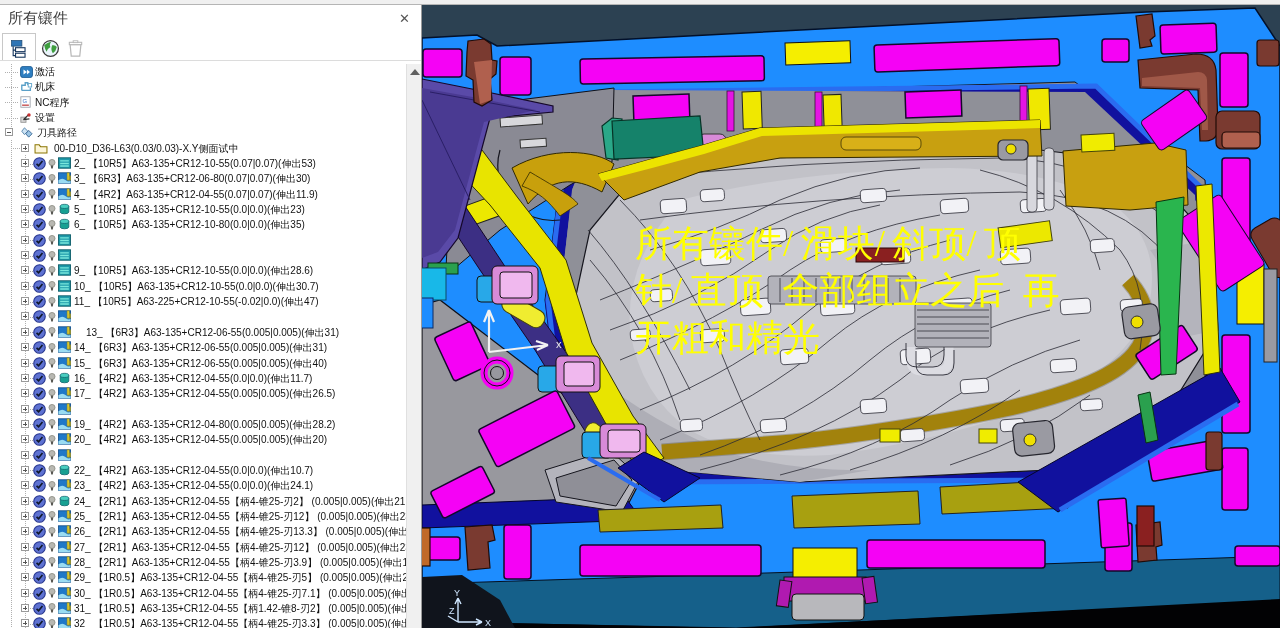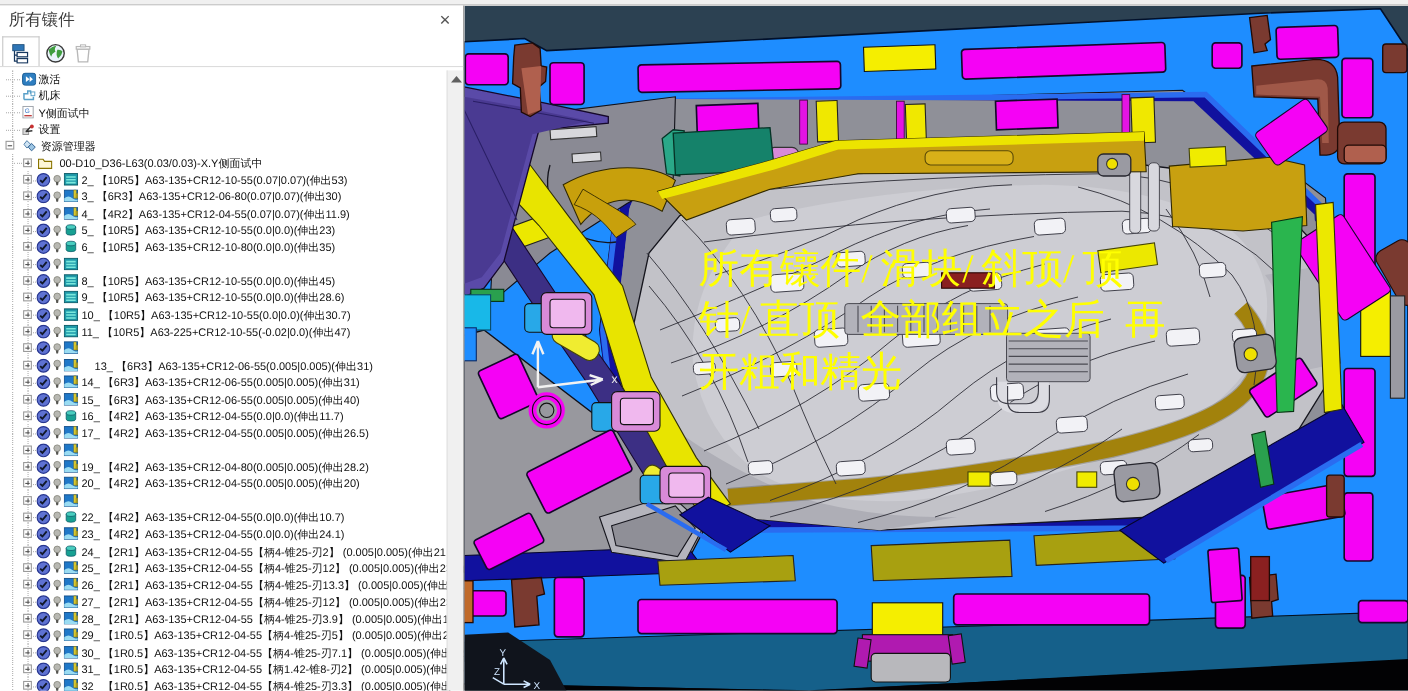--- a/index.html
+++ b/index.html
@@ -286,37 +286,37 @@
       <path d="M2 11 L2 5 L6 5 L6 2 L9 2 L9 5 M2 11 L12 11 L12 8" fill="none" stroke="#5aa0c8" stroke-width="1.6"></path>
       <rect x="9.5" y="3" width="4" height="4" fill="#fff" stroke="#5aa0c8"></rect>
     </svg>
 <span class="t" style="left:35px;top:75.3px">机床</span>
 <span class="hstub" style="left:5px;top:97.2px;width:14px"></span>
 <svg class="abs" style="left:20px;top:91.2px" width="11" height="12" viewBox="0 0 13 14">
       <rect x="1" y="0.8" width="11" height="12.4" fill="#fff" stroke="#9aa0a8"></rect>
       <text x="3" y="8" font-size="7" fill="#3c78c8" font-family="Liberation Sans">G</text>
       <rect x="2.5" y="10" width="8" height="1.5" fill="#c04040"></rect>
     </svg>
-<span class="t" style="left:35px;top:90.7px">Y侧面试中</span>
+<span class="t" style="left:35px;top:90.7px">NC程序</span>
 <span class="hstub" style="left:5px;top:112.5px;width:14px"></span>
 <svg class="abs" style="left:20px;top:106.5px" width="12" height="12" viewBox="0 0 14 14">
       <rect x="1" y="6" width="6" height="6" fill="#d8d8d8" stroke="#909090"></rect>
       <path d="M4 9 L10 3 M4 9 L11 8" stroke="#303030" stroke-width="1.4"></path>
       <circle cx="10.5" cy="3.5" r="2" fill="#c83030"></circle>
     </svg>
 <span class="t" style="left:35px;top:106.0px">设置</span>
 <span class="vstub" style="left:11px;top:59px;height:68.9px"></span>
 <span class="pb" style="left:5.0px;top:123.4px;">
       <i class="h"></i>
     </span>
 <svg class="abs" style="left:21px;top:122.4px" width="12" height="11" viewBox="0 0 14 13">
       <path d="M4 1 L8 5 L4 9 L0.8 5 Z" fill="#cfe4f4" stroke="#4a7ba6"></path>
       <path d="M9 4 L13 8 L9 12 L5.5 8 Z" fill="#9ec6e4" stroke="#2f5f8f"></path>
     </svg>
-<span class="t" style="left:37px;top:121.4px">资源管理器</span>
+<span class="t" style="left:37px;top:121.4px">刀具路径</span>
 <span class="vstub" style="left:11px;top:134.9px;height:493.1px"></span>
 <span class="hstub" style="left:11px;top:143.2px;width:10px"></span>
 <span class="pb" style="left:21.0px;top:138.7px;">
       <i class="h"></i>
       <i class="v"></i>
     </span>
 <svg class="abs" style="left:34px;top:137.7px" width="14" height="11" viewBox="0 0 15 12">
       <path d="M1 11 L1 2 L5.5 2 L7 4 L14 4 L14 11 Z" fill="#fdf6d8" stroke="#8a7400" stroke-width="1.1"></path>
     </svg>
 <span class="t" style="left:54px;top:136.7px">00-D10_D36-L63(0.03/0.03)-X.Y侧面试中</span>
@@ -440,21 +440,20 @@
       <path d="M3.8 7.4 L6 9.4 L10.2 4.4" stroke="#10182a" stroke-width="1.8" fill="none"></path>
     </svg>
 <svg class="abs" style="left:48.0px;top:244.6px" width="8" height="12" viewBox="0 0 10 13">
       <circle cx="5" cy="4.6" r="3.8" fill="#b8b8b2" stroke="#8a8a80" stroke-width="1"></circle>
       <path d="M3.4 8.4 L6.6 8.4 L6 12 L4 12 Z" fill="#555550"></path>
     </svg>
 <svg class="abs" style="left:58.0px;top:244.1px" width="13" height="12" viewBox="0 0 15 13">
       <rect x="0.5" y="0.5" width="14" height="12" fill="#1f9aaa" stroke="#0a5a66"></rect>
       <path d="M2.5 4h10M2.5 7h10M2.5 10h10" stroke="#7ae8dc" stroke-width="1.6"></path>
     </svg>
-<span class="t" style="left:74px;top:244.1px">8_&nbsp;【10R5】A63-135+CR12-10-55(0.0|0.0)(伸出45)</span>
 <span class="pb" style="left:21.0px;top:261.4px;">
       <i class="h"></i>
       <i class="v"></i>
     </span>
 <span class="hstub" style="left:30px;top:265.9px;width:3px"></span>
 <svg class="abs" style="left:33.0px;top:259.4px" width="13" height="13" viewBox="0 0 14 14">
       <circle cx="7" cy="7" r="6.2" fill="#5e72d2" stroke="#27368f" stroke-width="1.2"></circle>
       <path d="M3.8 7.4 L6 9.4 L10.2 4.4" stroke="#10182a" stroke-width="1.8" fill="none"></path>
     </svg>
 <svg class="abs" style="left:48.0px;top:259.9px" width="8" height="12" viewBox="0 0 10 13">

